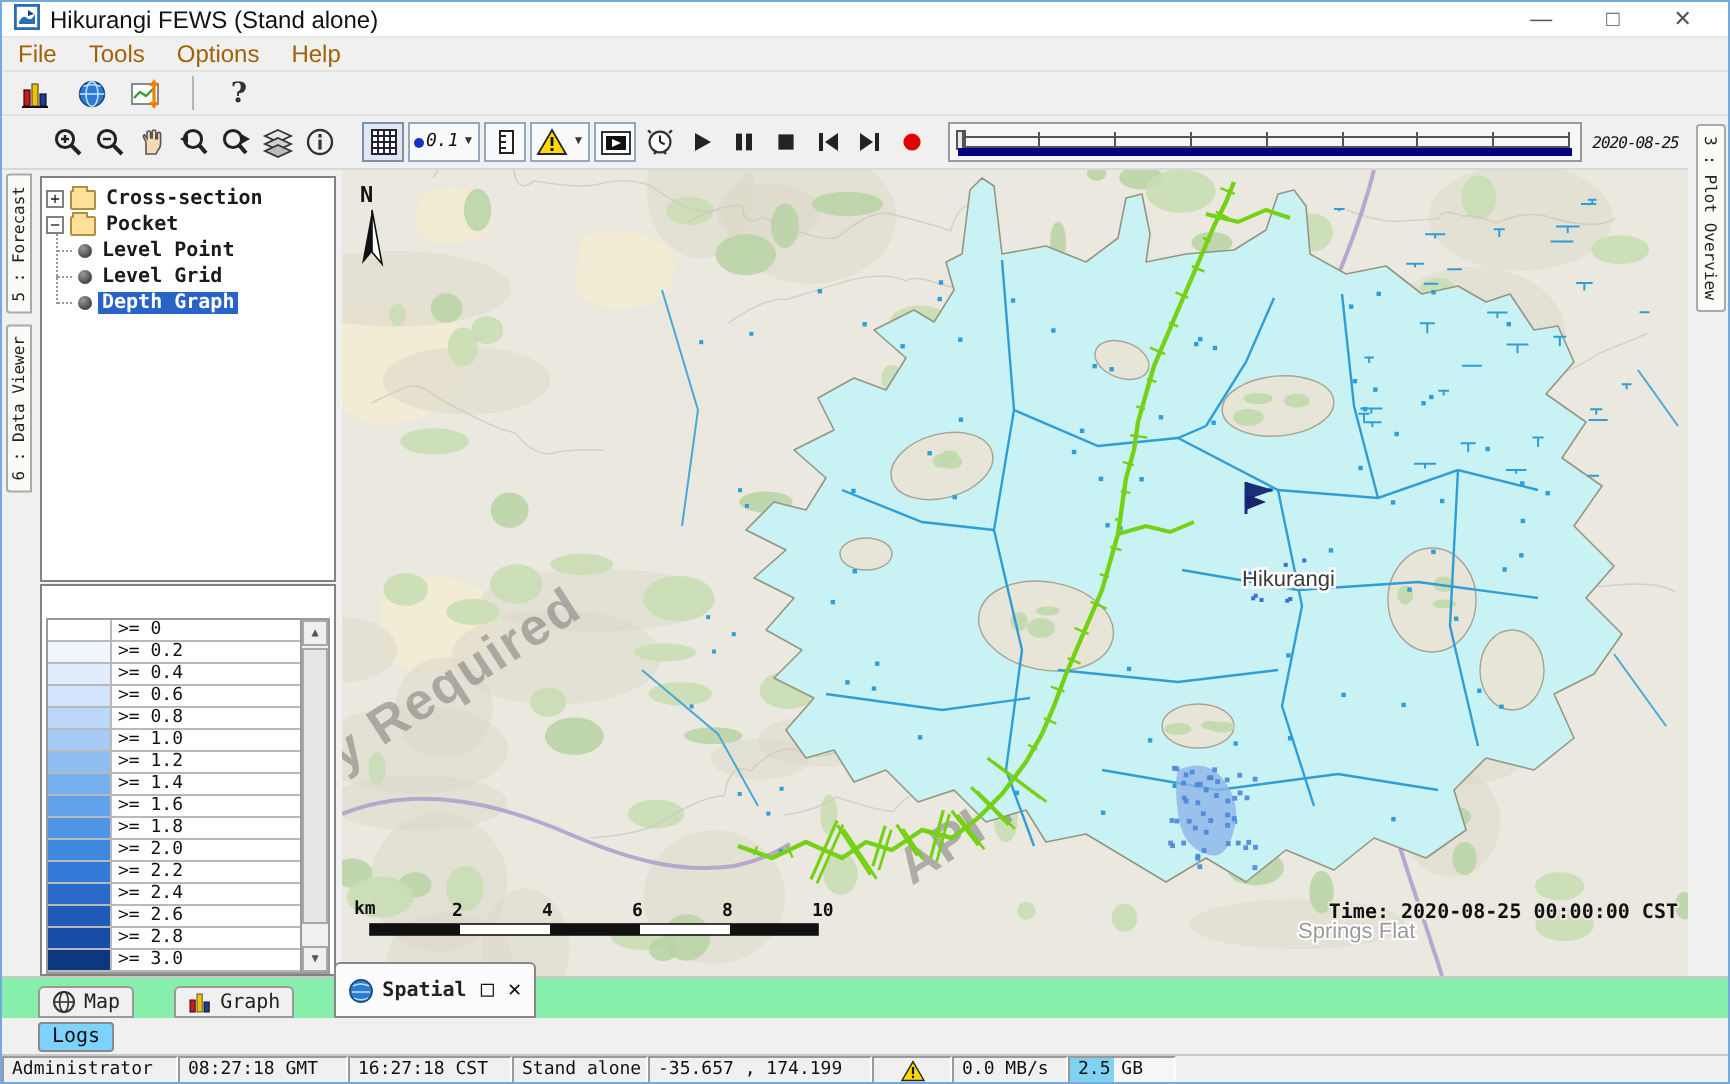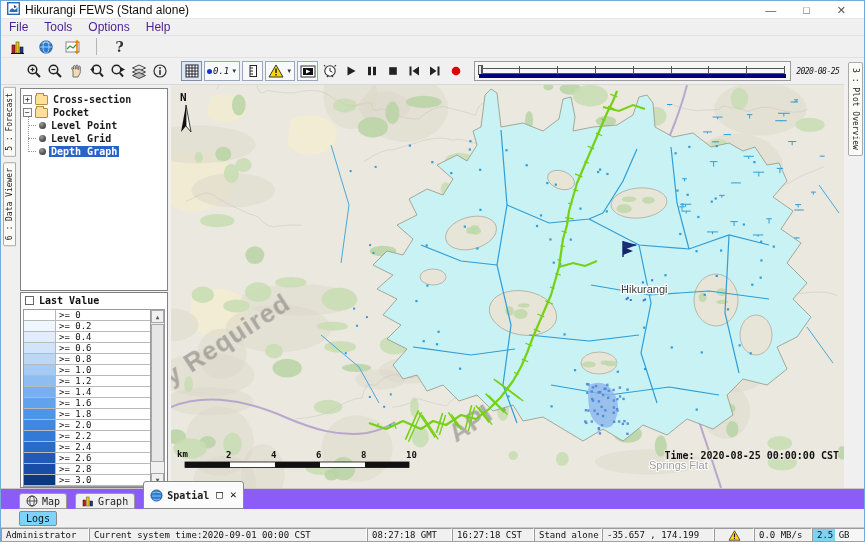--- a/index.html
+++ b/index.html
@@ -6,21 +6,21 @@
   *{box-sizing:border-box;}
   .window{position:relative;width:865px;height:542px;background:#f0f0f0;
     font-family:"Liberation Sans",sans-serif;overflow:hidden;border:1px solid #74aadc;}
   
   .titlebar{position:absolute;left:0;top:0;width:100%;height:18px;background:#fff;
     display:flex;align-items:center;gap:5px;padding:0 6px;font-size:12px;color:#111;border-bottom:1px solid #e8e8e8;}
   .win-controls{margin-left:auto;display:flex;gap:27px;padding-right:12px;color:#555;font-size:11px;line-height:16px;}
   .win-controls span{cursor:default;}
   
   .menubar{position:absolute;left:0;top:18px;width:100%;height:17px;display:flex;align-items:center;
-    font-size:12px;color:#4c1d95;border-bottom:1px solid #e2e2e2;background:#f0f0f0;}
+    font-size:12px;color:#a16207;border-bottom:1px solid #e2e2e2;background:#f0f0f0;}
   .menubar .mitem{padding:0 8px;height:100%;display:flex;align-items:center;}
   
   .toolbar1{position:absolute;left:0;top:35px;width:100%;height:22px;display:flex;align-items:center;
     gap:7px;padding-left:6px;background:#f0f0f0;border-bottom:1px solid #e2e2e2;}
   .toolbar2{position:absolute;left:0;top:57px;width:843px;height:27px;display:flex;align-items:center;
     padding-left:22px;background:#f0f0f0;border-bottom:1px solid #d8d8d8;font-style:italic;}
   .tsep{width:1px;height:17px;background:#b5b5b5;margin:0 5px;}
   .tbtn{width:21px;height:20px;display:flex;align-items:center;justify-content:center;flex:none;}
   .tbtn.box{border:1px solid #96a8be;background:#f7f9fb;margin:0 1px;}
   .tbtn.pressed{border:1px solid #7d8fa5;background:#dde8f4;}
@@ -69,21 +69,21 @@
   .lg-sw{width:32px;border-right:1px solid #b9b9b9;flex:none;}
   .lg-lb{padding-left:3px;font-size:9px;line-height:10px;white-space:nowrap;}
   .lg-scroll{width:14px;background:#f0f0f0;border-left:1px solid #9a9a9a;position:relative;flex:none;}
   .lg-sbtn{position:absolute;left:0;width:100%;height:13px;background:#f0f0f0;border:1px solid #a8a8a8;
     font-size:6px;color:#555;text-align:center;line-height:11px;}
   .lg-thumb{position:absolute;left:0;top:14px;width:100%;height:138px;background:#e6e6e6;border:1px solid #a8a8a8;}
   
   .map{position:absolute;left:170px;top:84px;width:673px;height:403px;background:#eae8df;box-shadow:inset 0 0 0 1px #8a8a8a;}
   .map svg{position:absolute;left:0;top:0;}
   
-  .tabsrow{position:absolute;left:0;top:487px;width:100%;height:21px;background:#8b5cf6;display:flex;align-items:flex-end;padding-left:18px;gap:8px;border-top:1px solid #c9c9c9;}
+  .tabsrow{position:absolute;left:0;top:487px;width:100%;height:21px;background:#86efac;display:flex;align-items:flex-end;padding-left:18px;gap:20px;border-top:1px solid #c9c9c9;}
   .dtab{display:flex;align-items:center;gap:4px;height:16px;padding:0 6px;border:1px solid #9a9a9a;border-radius:3px 3px 0 0;
     background:#f0f0f0;font-family:"DejaVu Sans Mono",monospace;font-size:10px;color:#222;}
   .dtab.active{height:28px;background:#fbfbfb;border-color:#888;font-weight:bold;}
   .dtab .wctl{font-size:11px;font-weight:bold;color:#111;margin-left:3px;line-height:10px;}
   .logsrow{position:absolute;left:0;top:508px;width:100%;height:19px;background:#f0f0f0;display:flex;align-items:center;padding-left:18px;border-bottom:1px solid #c9c9c9;}
   .logsbtn{height:15px;padding:0 6px;border:1px solid #8a8a8a;border-radius:2px;background:#7dd3fc;
     font-family:"DejaVu Sans Mono",monospace;font-size:10px;line-height:13px;color:#111;}
   .statusbar{position:absolute;left:0;top:527px;width:100%;height:15px;display:flex;background:#f0f0f0;}
   .sbc{height:15px;border:1px solid;border-color:#9a9a9a #fff #fff #9a9a9a;background:#f0f0f0;
     font-family:"DejaVu Sans Mono",monospace;font-size:9px;line-height:12px;color:#111;padding:0 4px;white-space:nowrap;overflow:hidden;flex:none;}
@@ -331,24 +331,20 @@
           <span class="t-lb">Level Grid</span>
         </div>
         <div class="t-row">
           <span class="t-stub"></span>
           <span class="t-bullet"></span>
           <span class="t-lb sel">Depth Graph</span>
         </div>
       </div>
     </div>
     <div class="legend-box">
-      <div class="lg-head">
-        <span class="lg-chk"></span>
-        <span>Last Value</span>
-      </div>
       <div class="lg-table">
         <div class="lg-list" id="legend-list">
             <div class="lg-row">
               <div class="lg-sw" style="background: rgb(255, 255, 255);"></div>
               <div class="lg-lb">&gt;= 0</div>
             </div>
             <div class="lg-row">
               <div class="lg-sw" style="background: rgb(240, 246, 254);"></div>
               <div class="lg-lb">&gt;= 0.2</div>
             </div>
@@ -892,21 +888,20 @@
       <span class="wctl">✕</span>
     </div>
   </div>
 
   <div class="logsrow">
     <span class="logsbtn">Logs</span>
   </div>
 
   <div class="statusbar">
     <div class="sbc" style="width:88px">Administrator</div>
-    <div class="sbc" style="width:278px">Current system time:2020-09-01 00:00 CST</div>
     <div class="sbc" style="width:85px">08:27:18 GMT</div>
     <div class="sbc" style="width:82px">16:27:18 CST</div>
     <div class="sbc" style="width:68px">Stand alone</div>
     <div class="sbc" style="width:112px">-35.657 , 174.199</div>
     <div class="sbc warncell" style="width:40px">
       <svg width="13" height="11" viewBox="0 0 16 14">
           <polygon points="8,1 15,13 1,13" fill="#ffd800" stroke="#222" stroke-width=".9"></polygon>
           <rect x="7.3" y="4.5" width="1.4" height="4.5" fill="#111"></rect>
           <rect x="7.3" y="10" width="1.4" height="1.5" fill="#111"></rect>
         </svg>

